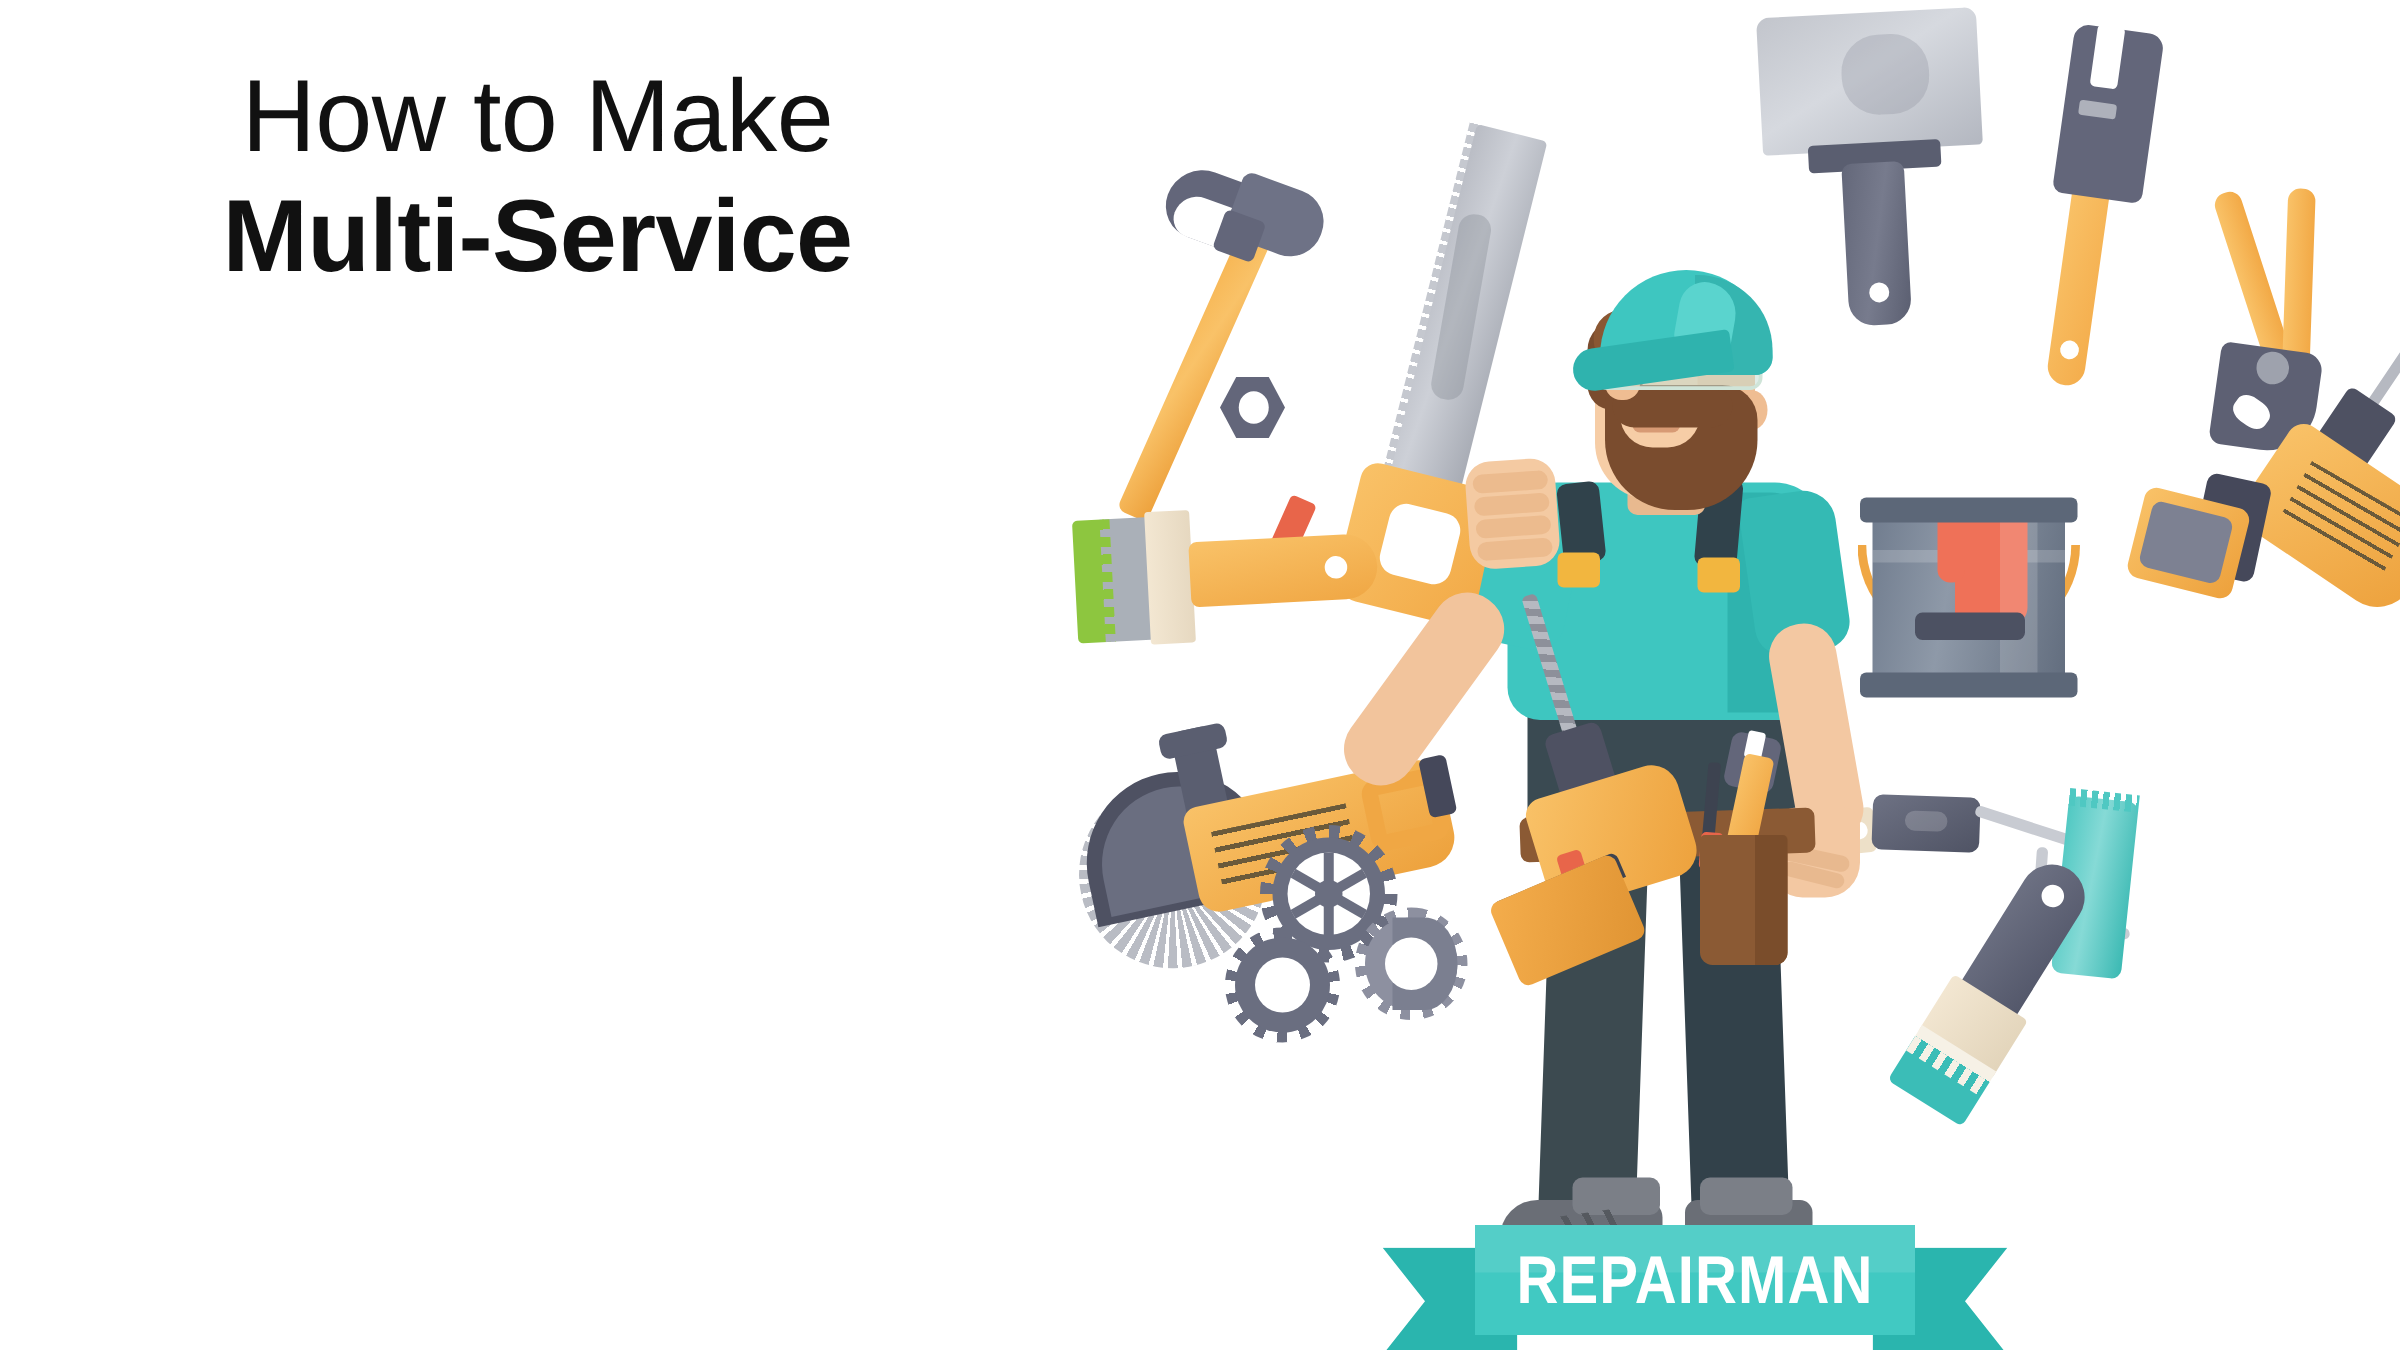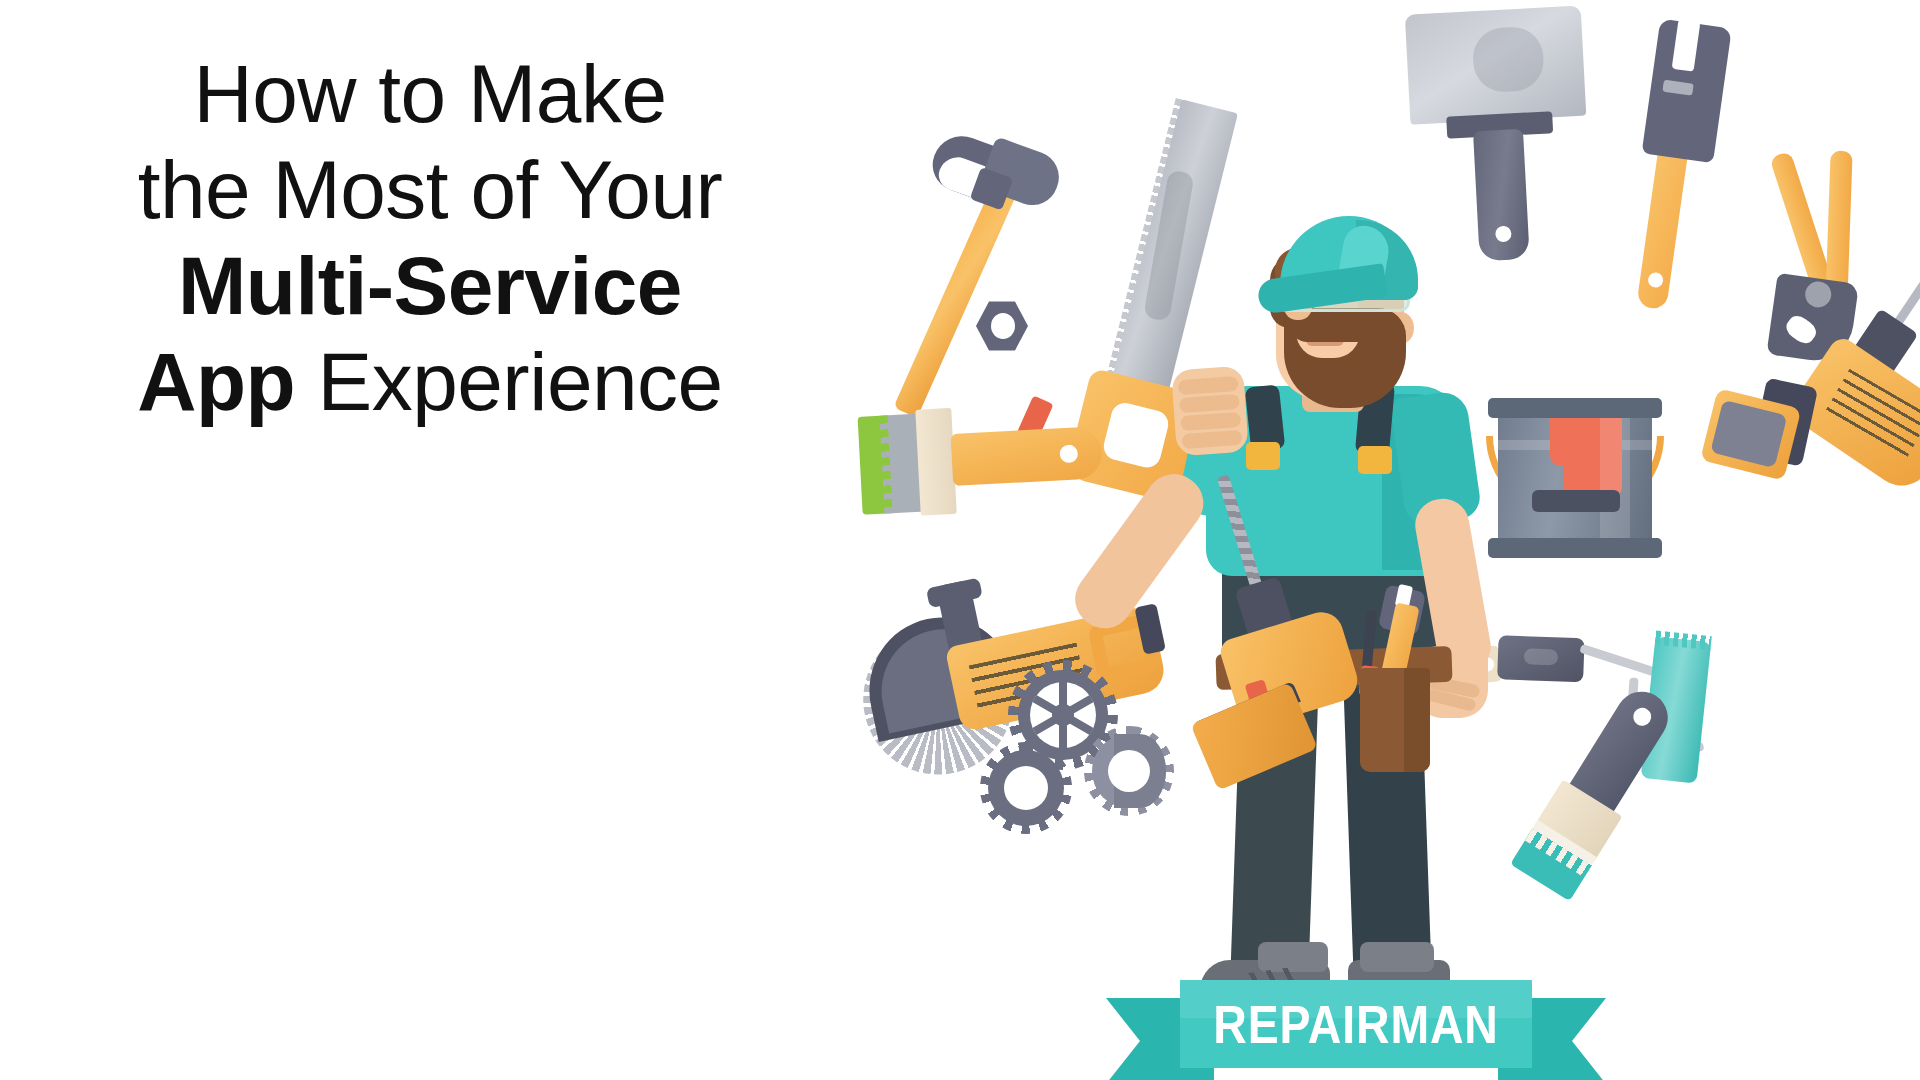--- a/index.html
+++ b/index.html
@@ -287,23 +287,21 @@
     transform:scaleX(.86);}
 </style>
 </head>
 <body>
 
 <div class="banner">
 
   <div class="headline-pane">
     <h1 class="headline">
       <span class="ln">How to Make</span>
-      <span class="ln">the Most of Your</span>
       <span class="ln"><b>Multi-Service</b></span>
-      <span class="ln"><b>App</b><span> Experience</span></span>
     </h1>
   </div>
 
   <div class="art-pane">
     <div class="stage">
 
       <div class="obj hammer">
         <div class="handle"></div>
           <div class="tip"></div>
         <div class="head">

